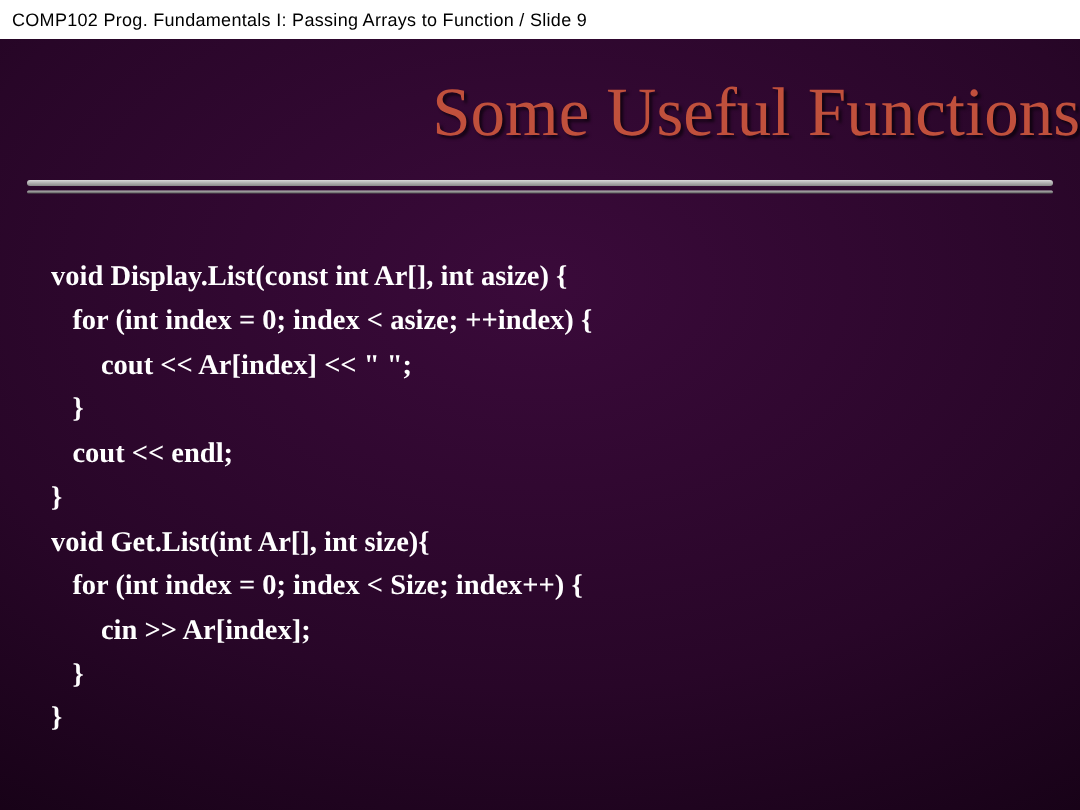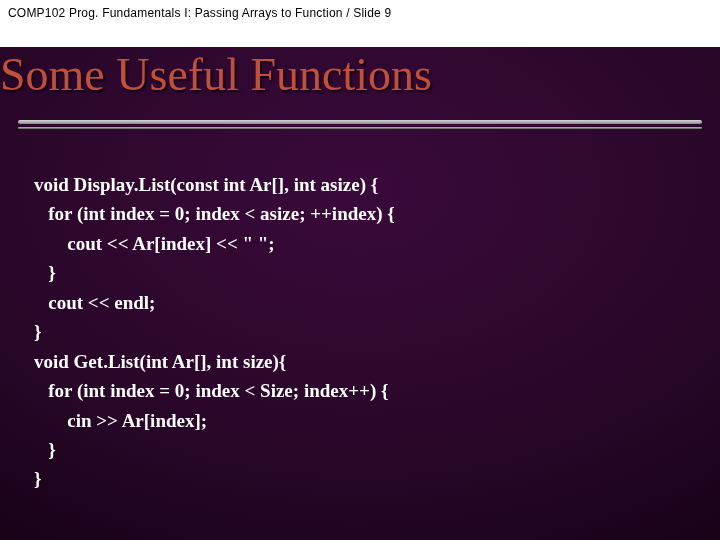--- a/index.html
+++ b/index.html
@@ -7,32 +7,32 @@
   .slide {
     width: 720px;
     height: 540px;
     background: radial-gradient(ellipse 900px 600px at 50% 35%, #3a0a3a 0%, #280628 45%, #120112 80%, #000000 100%);
     position: relative;
     font-family: Arial, Helvetica, sans-serif;
   }
   .header-strip {
     position: absolute;
     top: 0; left: 0; right: 0;
-    height: 47px;
+    height: 26px;
     background: #ffffff;
     color: #000;
     font-size: 12px;
     padding: 6px 10px 0 8px;
     letter-spacing: 0.2px;
   }
   .title {
     position: absolute;
     top: 48px;
     left: 0; right: 0;
-    text-align: left;
+    text-align: right;
     font-family: "Times New Roman", Times, serif;
     font-size: 46px;
     color: #c0503c;
     text-shadow: 2px 2px 2px rgba(0,0,0,0.6);
   }
   .rule-wrap {
     position: absolute;
     top: 120px;
     left: 18px; right: 18px;
   }

